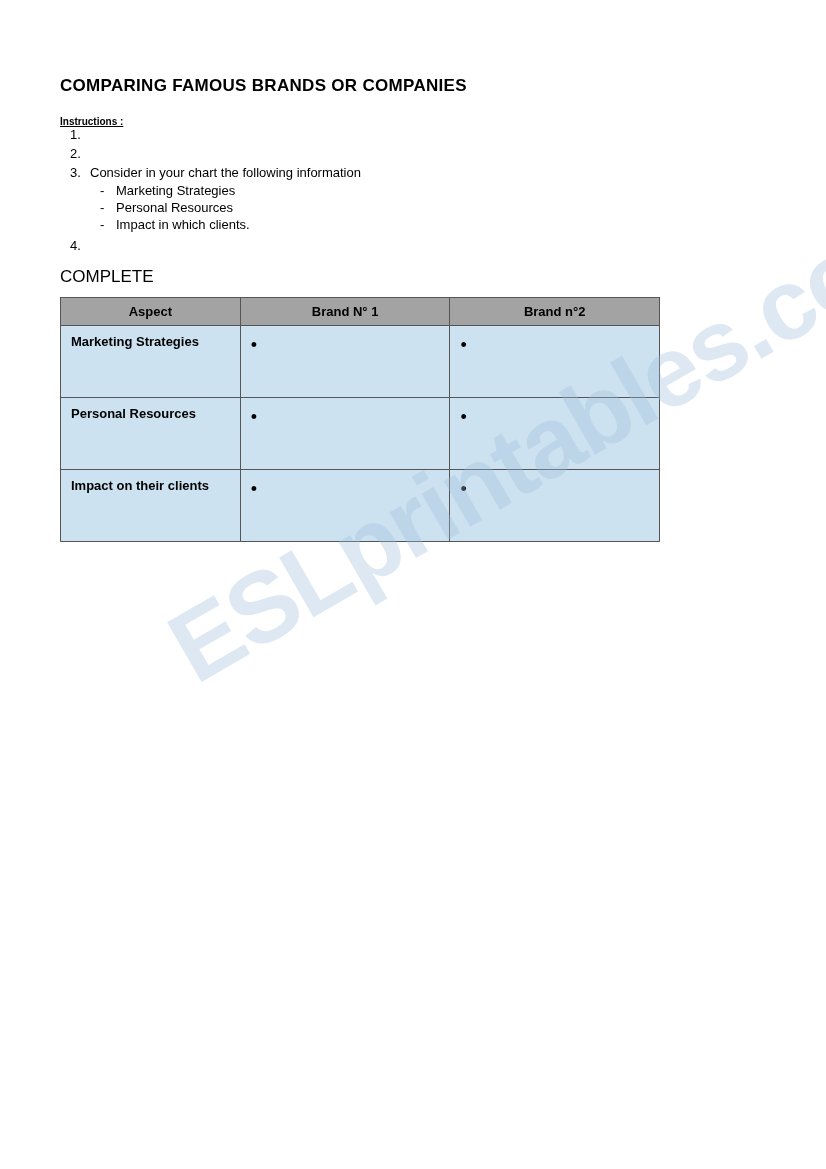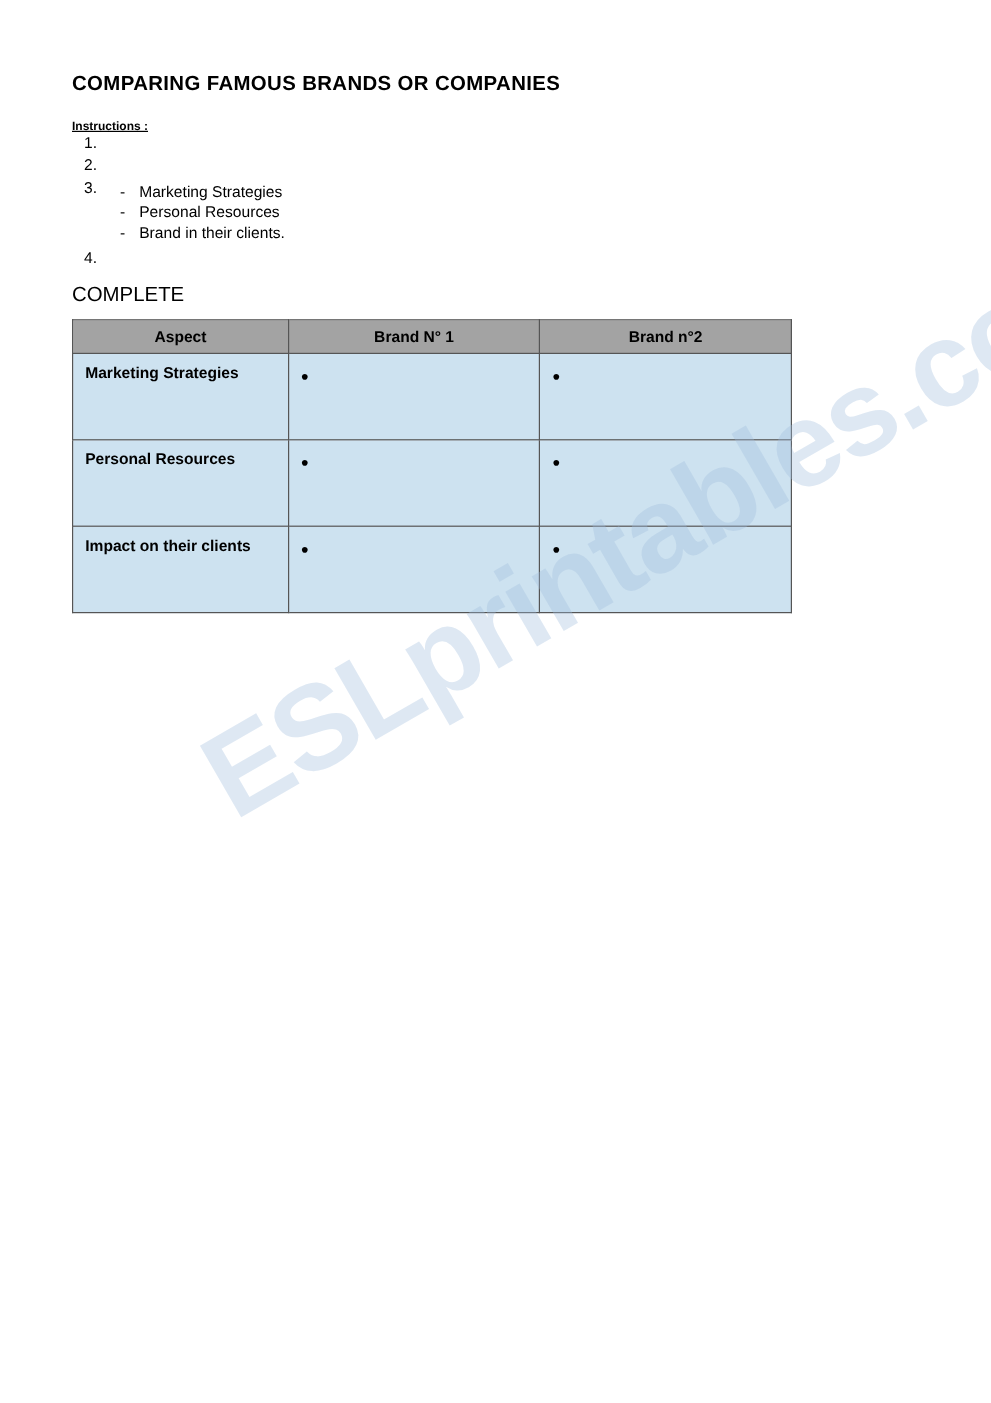--- a/index.html
+++ b/index.html
@@ -13,21 +13,21 @@
       font-family: Arial, sans-serif;
       font-size: 13px;
       color: #000000;
       width: 826px;
       min-height: 1169px;
       position: relative;
       overflow: hidden;
     }
 
     .page {
-      padding: 60px 60px 60px 60px;
+      padding: 76px 60px 60px 60px;
       position: relative;
     }
 
     .watermark {
       position: absolute;
       top: 380px;
       left: 120px;
       font-size: 100px;
       font-weight: bold;
       color: rgba(160, 190, 220, 0.35);
@@ -163,32 +163,33 @@
   <ol class="instructions-list">
     <li>
       <span class="num">1.</span>
     </li>
     <li>
       <span class="num">2.</span>
     </li>
     <li>
       <span class="num">3.</span>
       <span class="text">
+        <span>Consider in your chart the following information</span>
         <ul class="sub-list">
           <li>
             <span class="dash">-</span>
             <span>Marketing Strategies</span>
           </li>
           <li>
             <span class="dash">-</span>
             <span>Personal Resources</span>
           </li>
           <li>
             <span class="dash">-</span>
-            <span>Brand in their clients.</span>
+            <span>Impact in which clients.</span>
           </li>
         </ul>
       </span>
     </li>
     <li>
       <span class="num">4.</span>
     </li>
   </ol>
 
   <div class="complete-label">COMPLETE</div>

